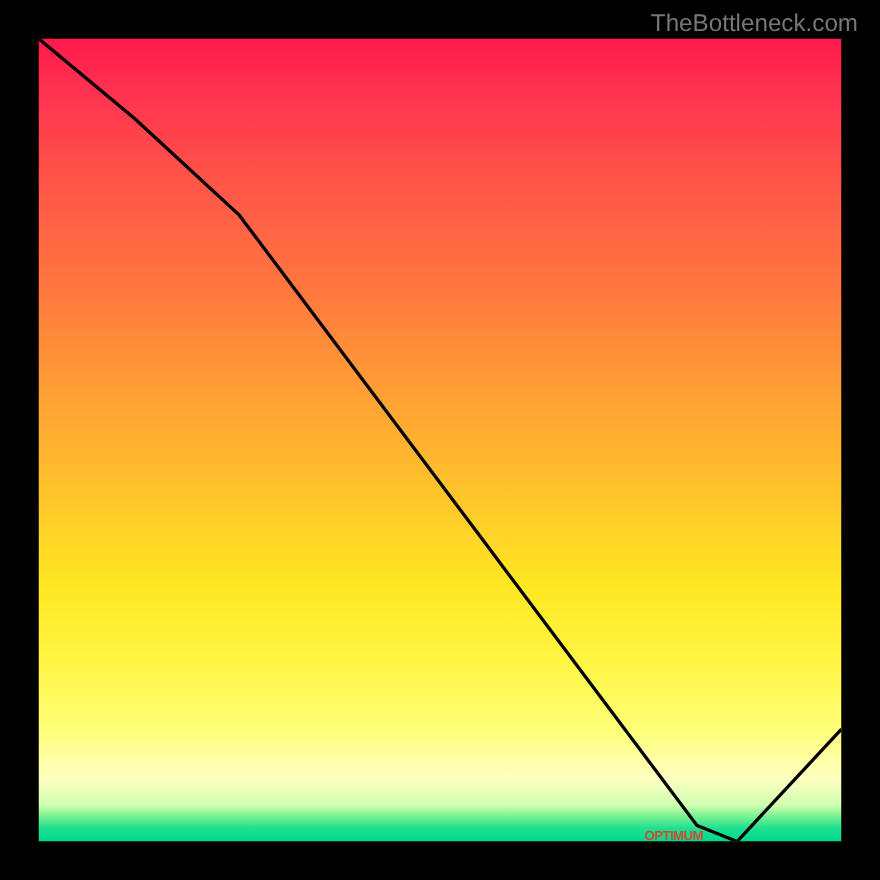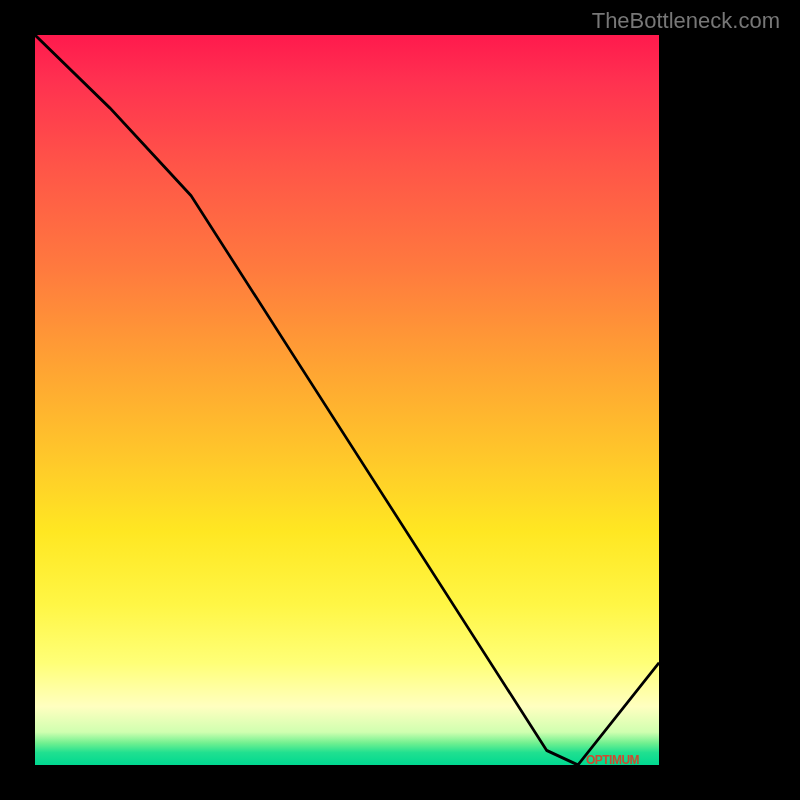--- a/index.html
+++ b/index.html
@@ -18,21 +18,21 @@
     color: #777777;
     font-size: 22px;
     font-weight: 500;
     z-index: 10;
     text-align: center;
   }
   .plot-area {
     position: absolute;
     left: 35px;
     top: 35px;
-    width: 624px;
+    width: 730px;
     height: 730px;
     overflow: hidden;
   }
   .gradient-bg {
     position: absolute;
     left: 0;
     top: 0;
     width: 100%;
     height: 100%;
     background: linear-gradient(

